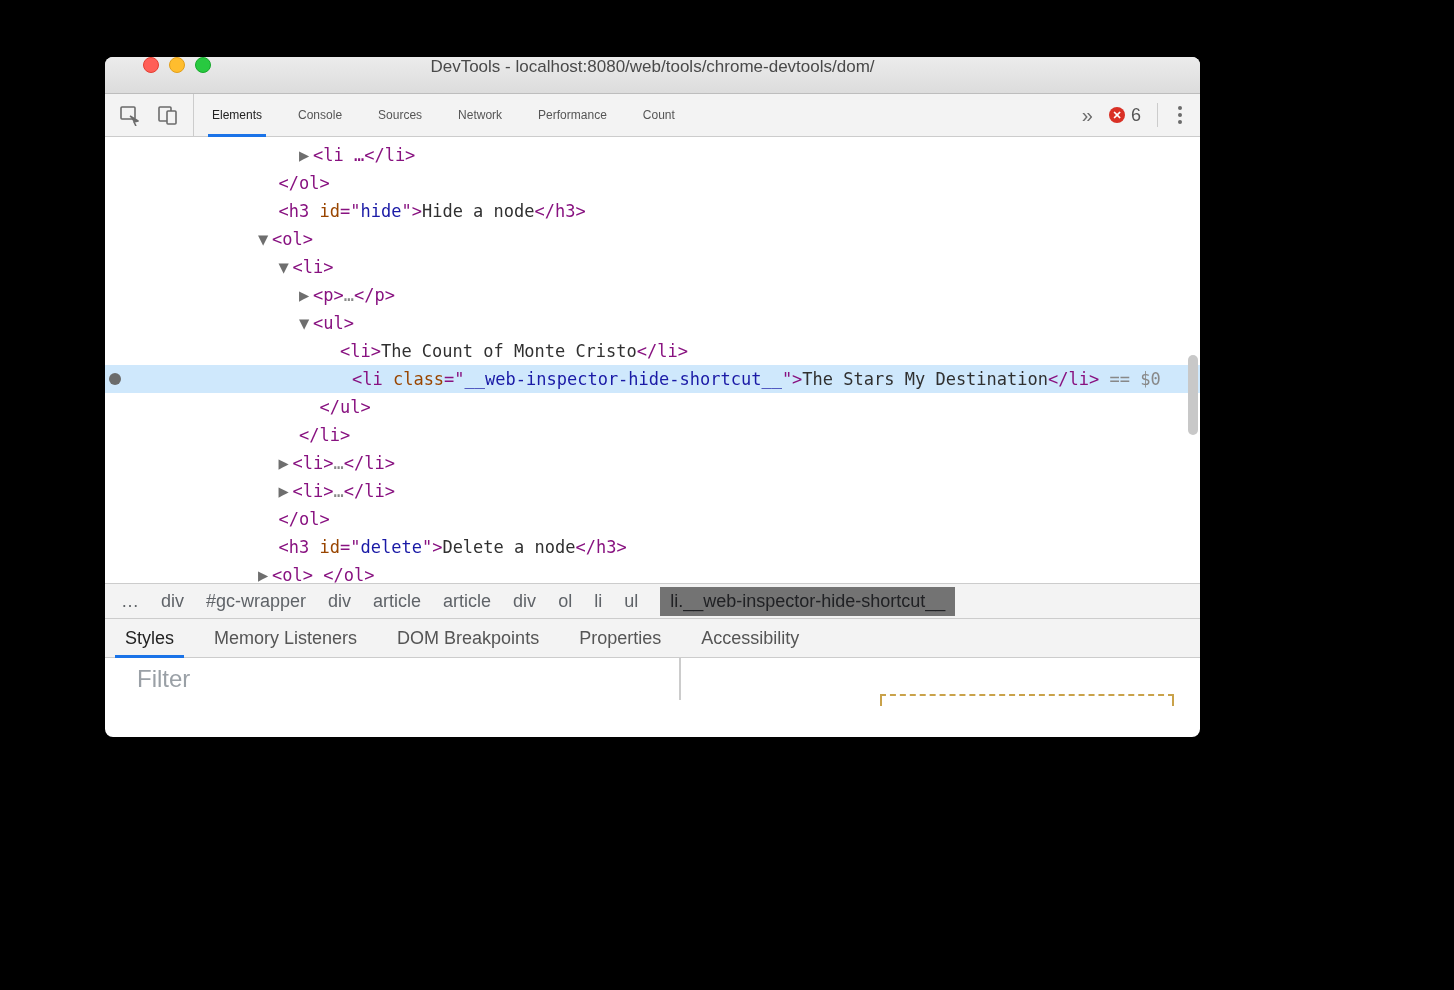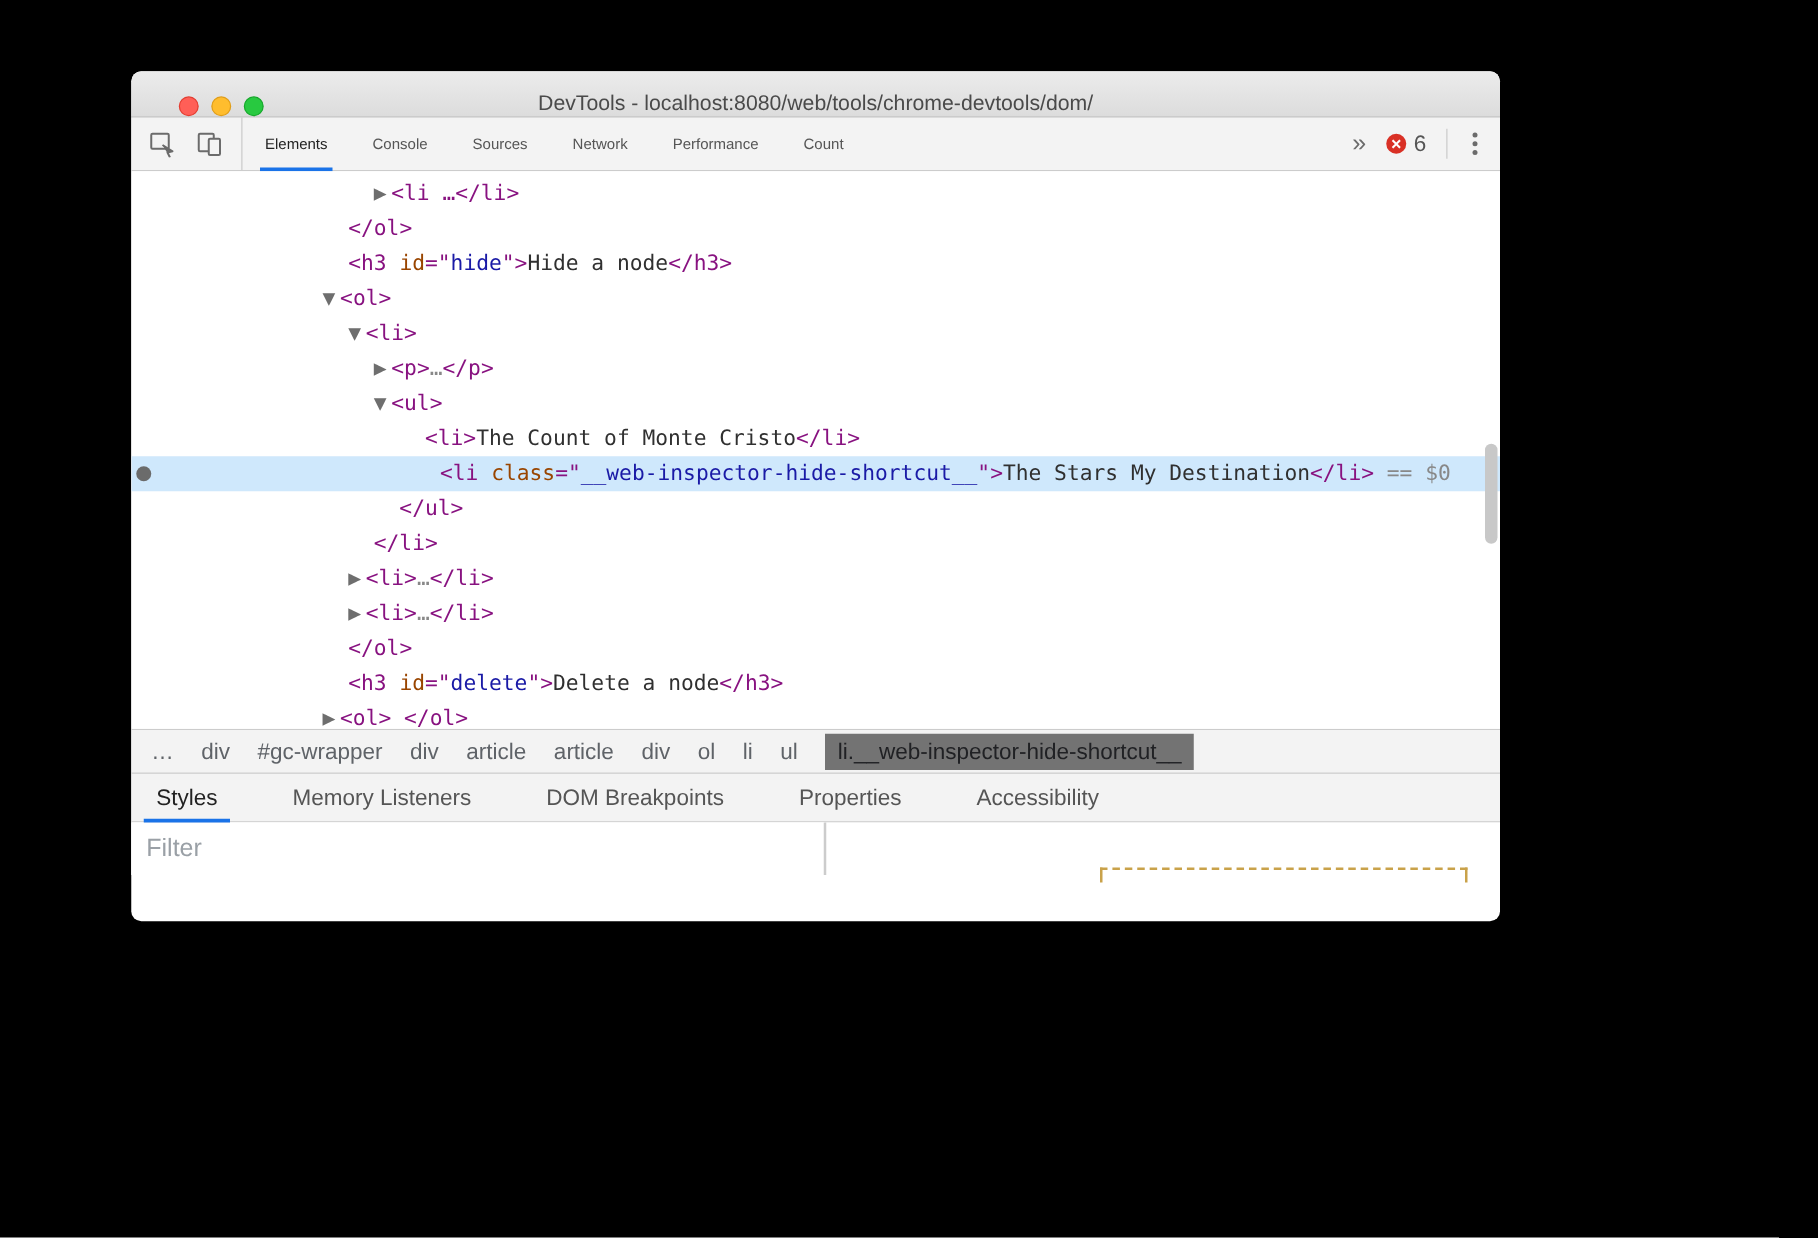--- a/index.html
+++ b/index.html
@@ -1,18 +1,18 @@
 <!DOCTYPE html>
 <html><head>
 <meta charset="utf-8">
 <style>
   html,body{margin:0;padding:0;height:100%;}
   body{background:#000;font-family:-apple-system,BlinkMacSystemFont,"Segoe UI",Helvetica,Arial,sans-serif;font-size:16px;color:#333;}
   .window{position:absolute;left:105px;top:57px;width:1095px;height:680px;background:#fff;border-radius:8px;box-shadow:0 20px 60px rgba(0,0,0,0.6);overflow:hidden;}
-  .titlebar{height:36px;background:linear-gradient(#ececec,#dcdcdc);border-bottom:1px solid #bdbdbd;display:flex;align-items:flex-end;position:relative;padding-left:24px;}
+  .titlebar{height:36px;background:linear-gradient(#ececec,#dcdcdc);border-bottom:1px solid #bdbdbd;display:flex;align-items:flex-start;position:relative;padding-left:24px;}
   .traffic{display:flex;gap:10px;padding-left:14px;}
   .dot{width:14px;height:14px;border-radius:50%;}
   .dot.r{background:#ff5f57;border:1px solid #e33e32;}
   .dot.y{background:#ffbd2e;border:1px solid #e09e1a;}
   .dot.g{background:#28c940;border:1px solid #17a82c;}
   .title{position:absolute;left:0;right:0;text-align:center;color:#4a4a4a;font-size:17px;}
   .toolbar{height:42px;border-bottom:1px solid #ccc;display:flex;align-items:center;background:#f3f3f3;}
   .toolbar-left{display:flex;align-items:center;gap:16px;padding:0 14px;border-right:1px solid #ccc;height:100%;}
   .icon-btn{display:inline-flex;align-items:center;justify-content:center;color:#6b6b6b;cursor:pointer;}
   .tabs{display:flex;align-items:stretch;height:100%;gap:0;}
@@ -41,27 +41,27 @@
   .val{color:#1a1aa6;}
   .txt{color:#303030;}
   .ell{color:#888;}
   .ref{color:#888;}
   .scrollbar{position:absolute;right:2px;top:218px;width:10px;height:80px;background:#c8c8c8;border-radius:5px;}
 
   .breadcrumb{height:34px;border-top:1px solid #ccc;background:#f3f3f3;display:flex;align-items:center;gap:22px;padding:0 16px;font-size:18px;color:#5f6368;overflow:hidden;}
   .crumb{cursor:pointer;white-space:nowrap;}
   .crumb.last{background:#737373;padding:4px 10px;color:#202124;}
   
-  .subtabs{height:38px;border-top:1px solid #ccc;border-bottom:1px solid #ccc;background:#f3f3f3;display:flex;align-items:stretch;gap:20px;}
+  .subtabs{height:38px;border-top:1px solid #ccc;border-bottom:1px solid #ccc;background:#f3f3f3;display:flex;align-items:stretch;}
   .subtab{padding:0 20px;display:flex;align-items:center;font-size:18px;color:#555;cursor:pointer;position:relative;}
   .subtab.active{color:#222;}
   .subtab.active::after{content:"";position:absolute;left:10px;right:10px;bottom:-1px;height:3px;background:#1a73e8;}
   
   .styles-bar{height:42px;display:flex;align-items:stretch;background:#fff;}
-  .filter-input{flex:0 0 530px;border:none;border-right:1px solid #ccc;padding:0 12px;font-size:20px;color:#333;outline:none;}
+  .filter-input{flex:0 0 530px;border:none;border-right:1px solid #ccc;padding:0 12px;font-size:24px;color:#333;outline:none;margin-left:20px;}
   .filter-input::placeholder{color:#9aa0a6;}
   .style-btns{display:flex;align-items:center;gap:0;font-family:Menlo,Consolas,monospace;font-size:17px;color:#5f6368;}
   .style-btn{padding:0 12px;cursor:pointer;}
   .plus{font-size:22px;padding:0 14px;cursor:pointer;color:#5f6368;}
   .style-right{border-left:1px solid #ccc;flex:1;position:relative;}
   .dashed-box{position:absolute;right:26px;bottom:-6px;width:290px;height:10px;border:2px dashed #c9a24a;border-bottom:none;}
 
   .toolbar-right .divider{margin:0;}
 </style>
 </head>

